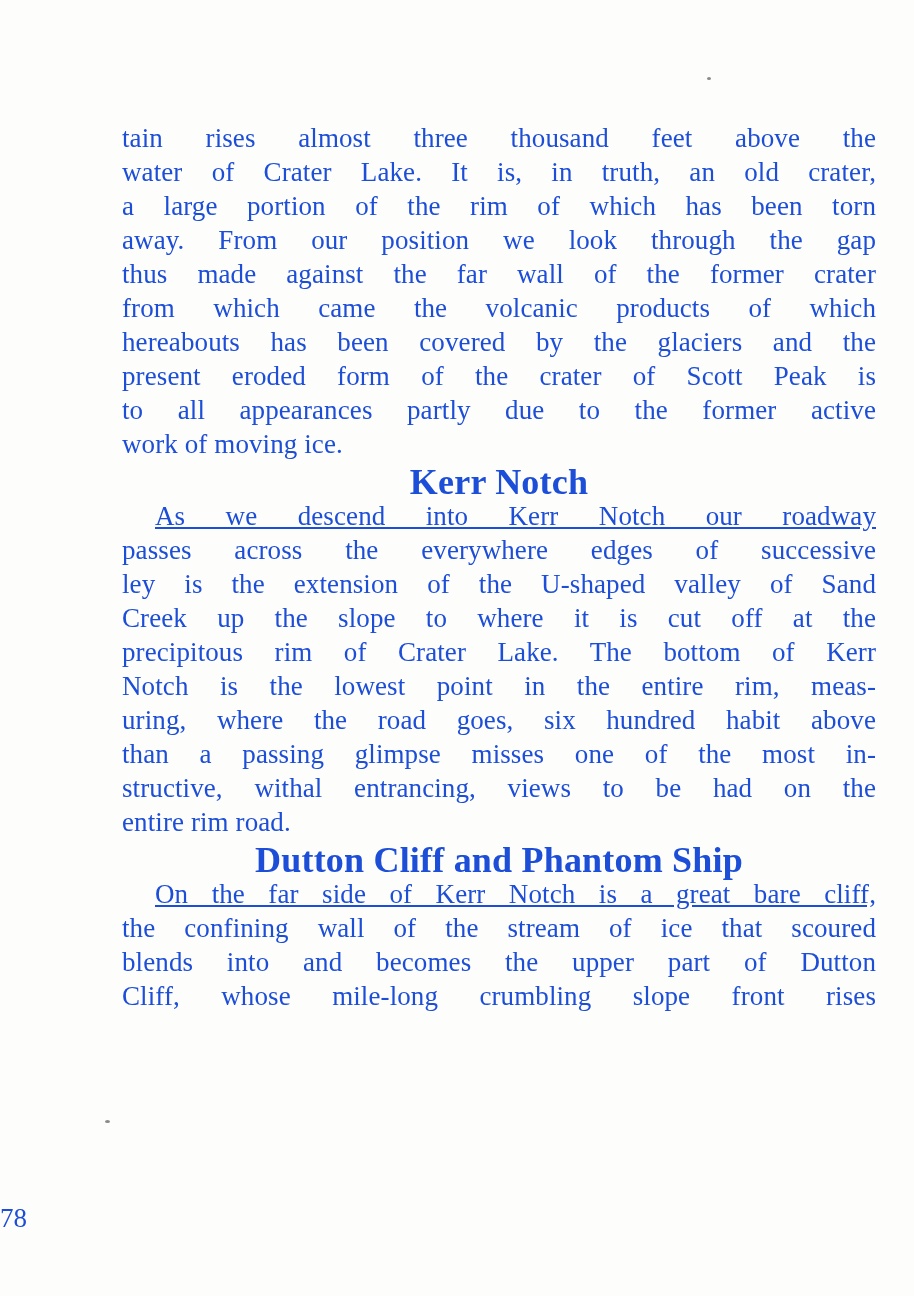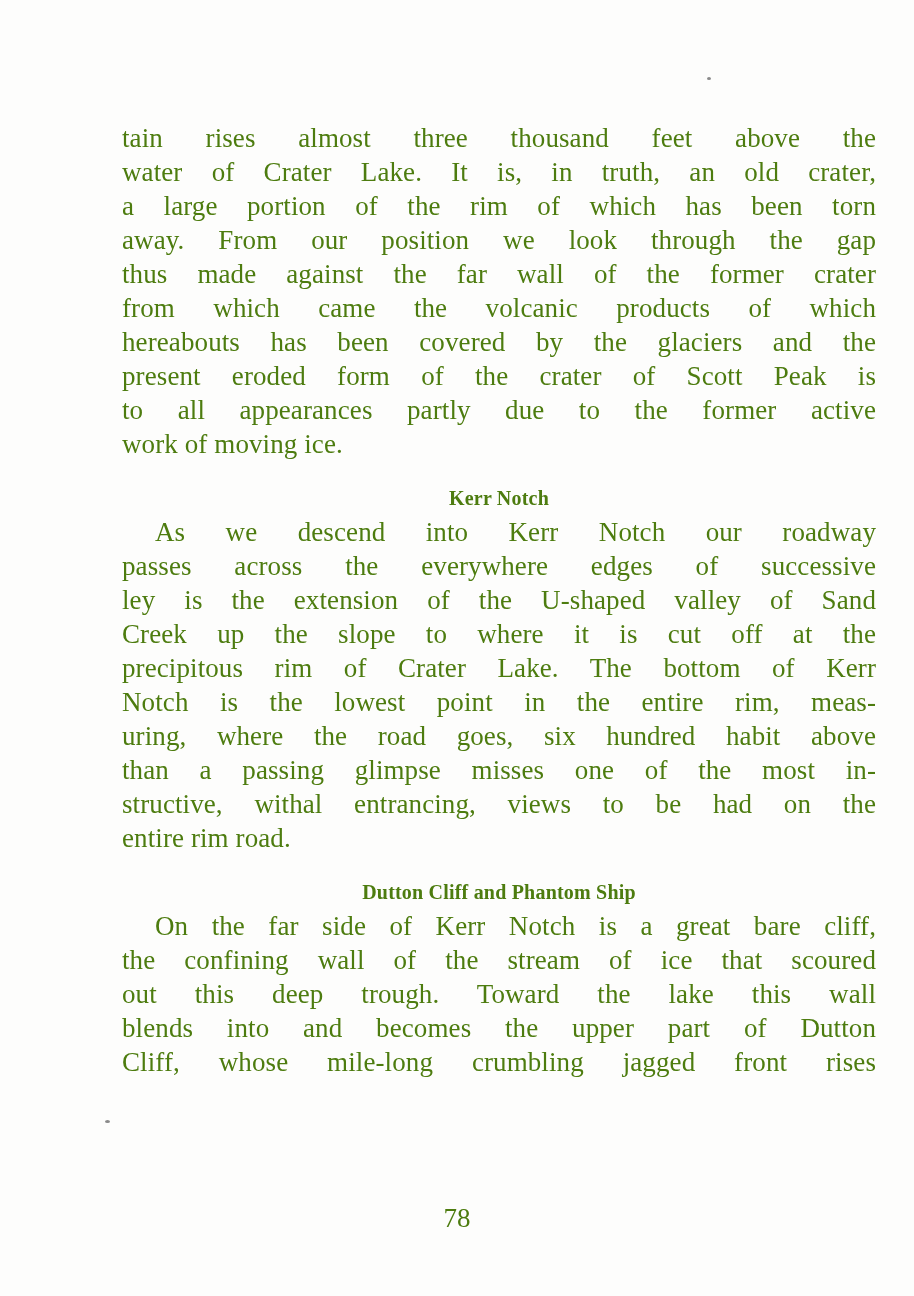--- a/index.html
+++ b/index.html
@@ -9,56 +9,56 @@
     height: 1296px;
     overflow: hidden;
     background: #fdfdfc;
   }
   .page {
     position: relative;
     width: 914px;
     height: 1296px;
     background: #fdfdfc;
     font-family: "Liberation Serif", "DejaVu Serif", serif;
-    color: #4d7c0f;
+    color: #1d4ed8;
   }
   .text-block {
     position: absolute;
     left: 122px;
     top: 121px;
     width: 754px;
   }
   .line {
     font-size: 27px;
     line-height: 34px;
     text-align: justify;
     text-align-last: justify;
     -moz-text-align-last: justify;
     letter-spacing: 0.1px;
   }
   .line.plain {
     text-align: center;
     text-align-last: left;
     -moz-text-align-last: left;
   }
-  .line.indent { text-indent: 33px; }
+  .line.indent { text-indent: 33px; text-decoration: underline; }
   .heading {
-    font-size: 20px;
+    font-size: 36px;
     line-height: 34px;
     font-weight: bold;
     text-align: center;
-    margin-top: 20px;
+    margin-top: 4px;
     letter-spacing: 0.2px;
   }
   .page-number {
     position: absolute;
     left: 0;
     top: 1201px;
     width: 914px;
-    text-align: center;
+    text-align: left;
     font-size: 27px;
     line-height: 34px;
   }
   .speck {
     position: absolute;
     background: #8a8a8a;
     border-radius: 50%;
   }
   .speck.s1 { left: 707px; top: 77px; width: 4px; height: 3px; }
   .speck.s2 { left: 105px; top: 1120px; width: 5px; height: 3px; }
@@ -87,18 +87,17 @@
       <div class="line">Creek up the slope to where it is cut off at the</div>
       <div class="line">precipitous rim of Crater Lake. The bottom of Kerr</div>
       <div class="line">Notch is the lowest point in the entire rim, meas-</div>
       <div class="line">uring, where the road goes, six hundred habit above</div>
       <div class="line">than a passing glimpse misses one of the most in-</div>
       <div class="line">structive, withal entrancing, views to be had on the</div>
       <div class="line plain">entire rim road.</div>
       <div class="heading">Dutton Cliff and Phantom Ship</div>
       <div class="line indent">On the far side of Kerr Notch is a great bare cliff,</div>
       <div class="line">the confining wall of the stream of ice that scoured</div>
-      <div class="line">out this deep trough. Toward the lake this wall</div>
       <div class="line">blends into and becomes the upper part of Dutton</div>
-      <div class="line">Cliff, whose mile-long crumbling jagged front rises</div>
+      <div class="line">Cliff, whose mile-long crumbling slope front rises</div>
     </div>
   <div class="page-number">78</div>
 </div>
 
 </body></html>

